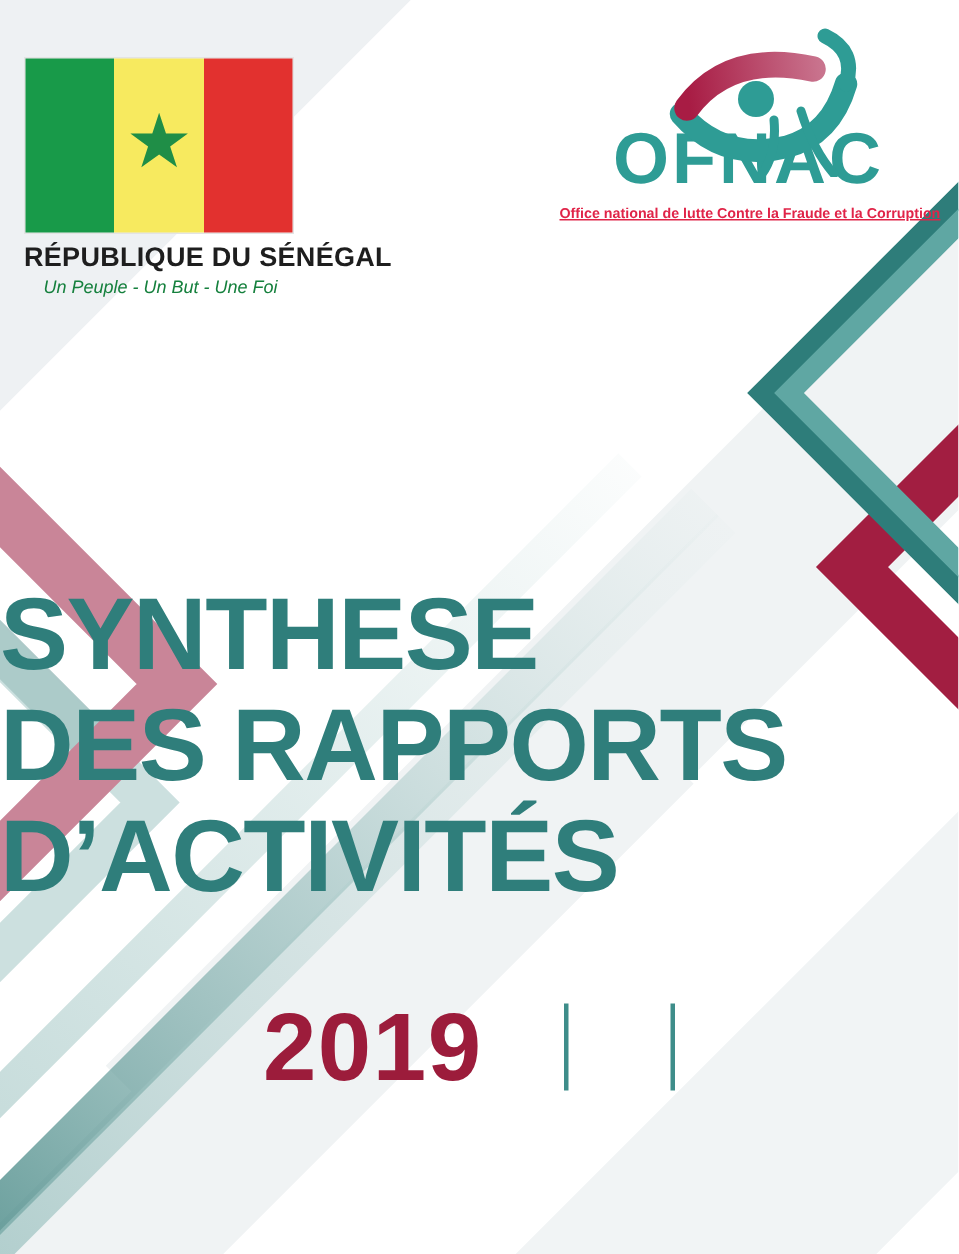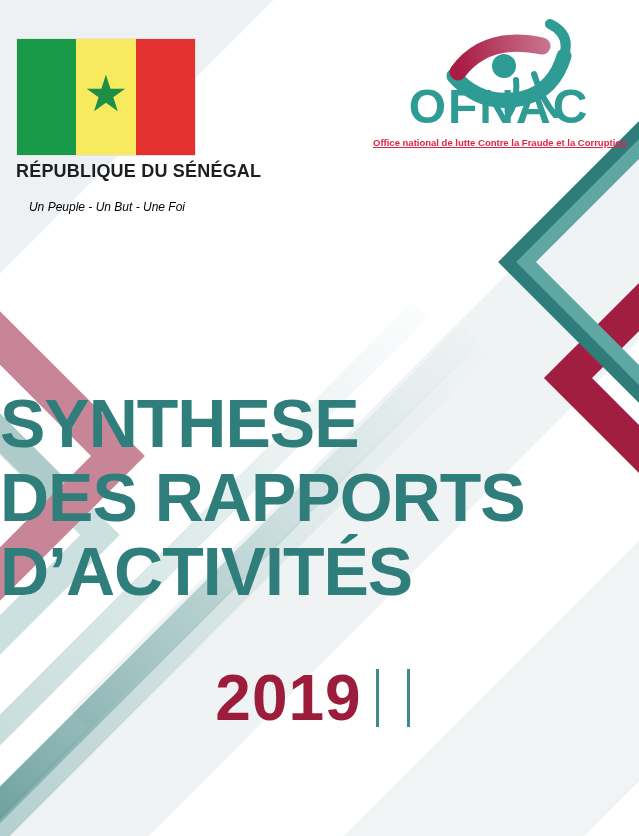--- a/index.html
+++ b/index.html
@@ -15,41 +15,41 @@
   .flag{position:relative;width:180px;height:118px;border:1px solid #e3e3e3;display:flex;box-sizing:border-box;}
   .flag .stripe{flex:1 1 0;}
   .stripe-green{background:#189A49;}
   .stripe-yellow{background:#F7EA5F;}
   .stripe-red{background:#E2312F;}
   .flag-star{
     position:absolute;left:50%;top:50%;transform:translate(-50%,-56%);
     color:#1F8E47;font-size:50px;line-height:1;
   }
   .republic-title{margin-top:5px;font-weight:bold;font-size:18px;letter-spacing:.2px;color:#1e1e1e;white-space:nowrap;}
-  .republic-motto{margin-top:18px;font-style:italic;font-size:12px;color:#000000;white-space:nowrap;}
+  .republic-motto{margin-top:2px;font-style:italic;font-size:12px;color:#15803d;white-space:nowrap;}
 
   
   .ofnac-block{position:absolute;right:14px;top:18px;width:252px;text-align:center;}
   .ofnac-mark{display:block;margin:0 auto -36px auto;transform:translateX(14px);}
   .ofnac-acronym{
     font-size:48px;font-weight:bold;color:#2E9C95;letter-spacing:2px;line-height:1.05;
   }
   .ofnac-tagline{margin-top:5px;font-size:9.5px;font-weight:bold;color:#E02448;white-space:nowrap;text-decoration:underline;}
 
   
   .doc-title{
     position:absolute;left:0;top:386px;width:100%;margin:0;text-align:left;
     color:#2F7E7B;font-weight:bold;font-size:68px;line-height:74px;letter-spacing:-1px;
   }
   .doc-title span{display:block;}
 
   
   .years{
     position:absolute;left:0;top:666px;width:100%;
-    display:flex;justify-content:center;align-items:center;
+    display:flex;justify-content:center;align-items:center;gap:40px;
   }
   .year{font-size:64px;font-weight:bold;color:#9C1C3B;letter-spacing:1px;line-height:1;}
   .year-sep{width:3px;height:58px;background:#3E8D8A;margin:0 14px;}
 </style>
 </head>
 <body>
 
 <div class="page">
 
   <svg class="decor" width="639" height="836" viewBox="0 0 639 836" aria-hidden="true">

